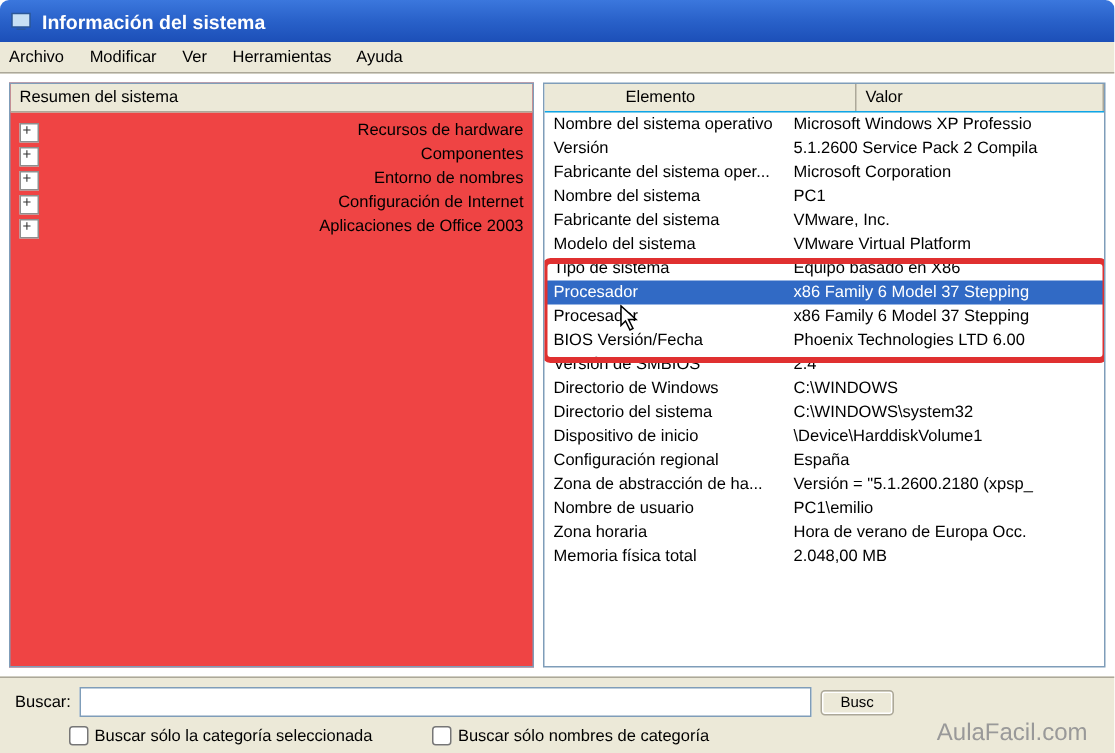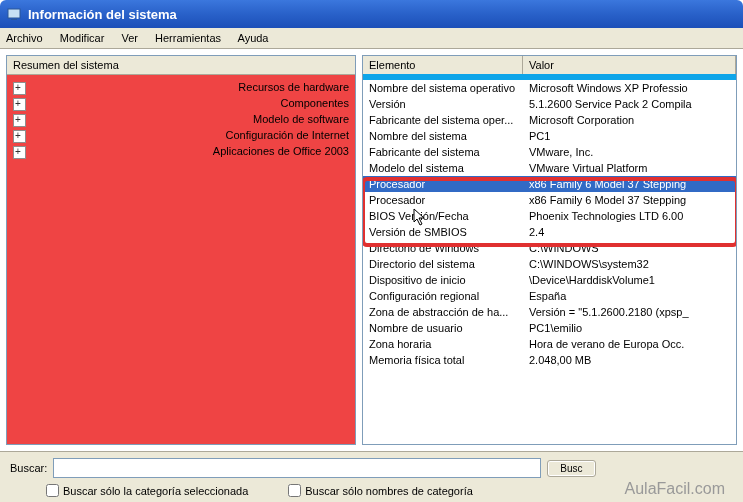--- a/index.html
+++ b/index.html
@@ -9,21 +9,21 @@
 .menu-bar { background: #ece9d8; padding: 4px 6px; border-bottom: 1px solid #aca899; font-size: 11px; }
 .menu-bar span { margin-right: 14px; cursor: default; }
 .content { display: flex; padding: 6px; gap: 6px; height: 402px; }
 .tree-panel { width: 350px; border: 1px solid #7f9db9; background: #ef4444; overflow: auto; }
 .tree-header { background: #ece9d8; padding: 3px 6px; border-bottom: 1px solid #aca899; font-size: 11px; }
 .tree-list { padding: 4px 0; text-align: right; }
 .tree-item { padding: 2px 6px 2px 22px; position: relative; cursor: default; }
 .tree-item::before { content: ''; position: absolute; left: 6px; top: 3px; width: 11px; height: 11px; border: 1px solid #8e8e8e; background: #fff; font-size: 9px; line-height: 9px; text-align: center; }
 .tree-item::after { content: '+'; position: absolute; left: 8px; top: 3px; font-size: 10px; line-height: 11px; color: #333; }
 .detail-panel { flex: 1; border: 1px solid #7f9db9; background: #fff; overflow: hidden; position: relative; }
-.detail-header { display: flex; background: #ece9d8; border-bottom: 6px solid #0ea5e9; font-size: 11px; }
+.detail-header { display: flex; background: #ece9d8; border-bottom: 1px solid #0ea5e9; font-size: 11px; padding-left: 48px; }
 .detail-header .col { padding: 3px 6px; border-right: 1px solid #aca899; }
 .col-name { width: 160px; }
 .col-val { flex: 1; }
 .detail-body { overflow: hidden; position: relative; }
 .detail-row { display: flex; padding: 1px 0; font-size: 11px; line-height: 14px; }
 .detail-row .col { padding: 0 6px; white-space: nowrap; overflow: hidden; }
 .detail-row.sel { background: #316ac5; color: #fff; }
 .highlight-box { position: absolute; border: 4px solid #e03030; border-radius: 6px; pointer-events: none; left: -2px; top: 97px; width: 378px; height: 70px; z-index: 5; }
 .cursor { position: absolute; left: 50px; top: 128px; z-index: 6; pointer-events: none; }
 .search-area { padding: 6px 10px; background: #ece9d8; border-top: 1px solid #aca899; }
@@ -56,21 +56,21 @@
   <span>Herramientas</span>
   <span>Ayuda</span>
 </div>
 
 <div class="content">
   <div class="tree-panel">
     <div class="tree-header">Resumen del sistema</div>
     <div class="tree-list" id="tree-list">
         <div class="tree-item">Recursos de hardware</div>
         <div class="tree-item">Componentes</div>
-        <div class="tree-item">Modelo de software</div>
+        <div class="tree-item">Entorno de nombres</div>
         <div class="tree-item">Configuración de Internet</div>
         <div class="tree-item">Aplicaciones de Office 2003</div>
       </div>
   </div>
   <div class="detail-panel">
     <div class="detail-header">
       <div class="col col-name">Elemento</div>
       <div class="col col-val">Valor</div>
     </div>
     <div class="detail-body" id="detail-body">
@@ -94,20 +94,24 @@
           <div class="col col-name">Nombre del sistema</div>
           <div class="col col-val">PC1</div>
         </div>
         <div class="detail-row">
           <div class="col col-name">Fabricante del sistema</div>
           <div class="col col-val">VMware, Inc.</div>
         </div>
         <div class="detail-row">
           <div class="col col-name">Modelo del sistema</div>
           <div class="col col-val">VMware Virtual Platform</div>
+        </div>
+        <div class="detail-row">
+          <div class="col col-name">Tipo de sistema</div>
+          <div class="col col-val">Equipo basado en X86</div>
         </div>
         <div class="detail-row sel">
           <div class="col col-name">Procesador</div>
           <div class="col col-val">x86 Family 6 Model 37 Stepping</div>
         </div>
         <div class="detail-row">
           <div class="col col-name">Procesador</div>
           <div class="col col-val">x86 Family 6 Model 37 Stepping</div>
         </div>
         <div class="detail-row">

